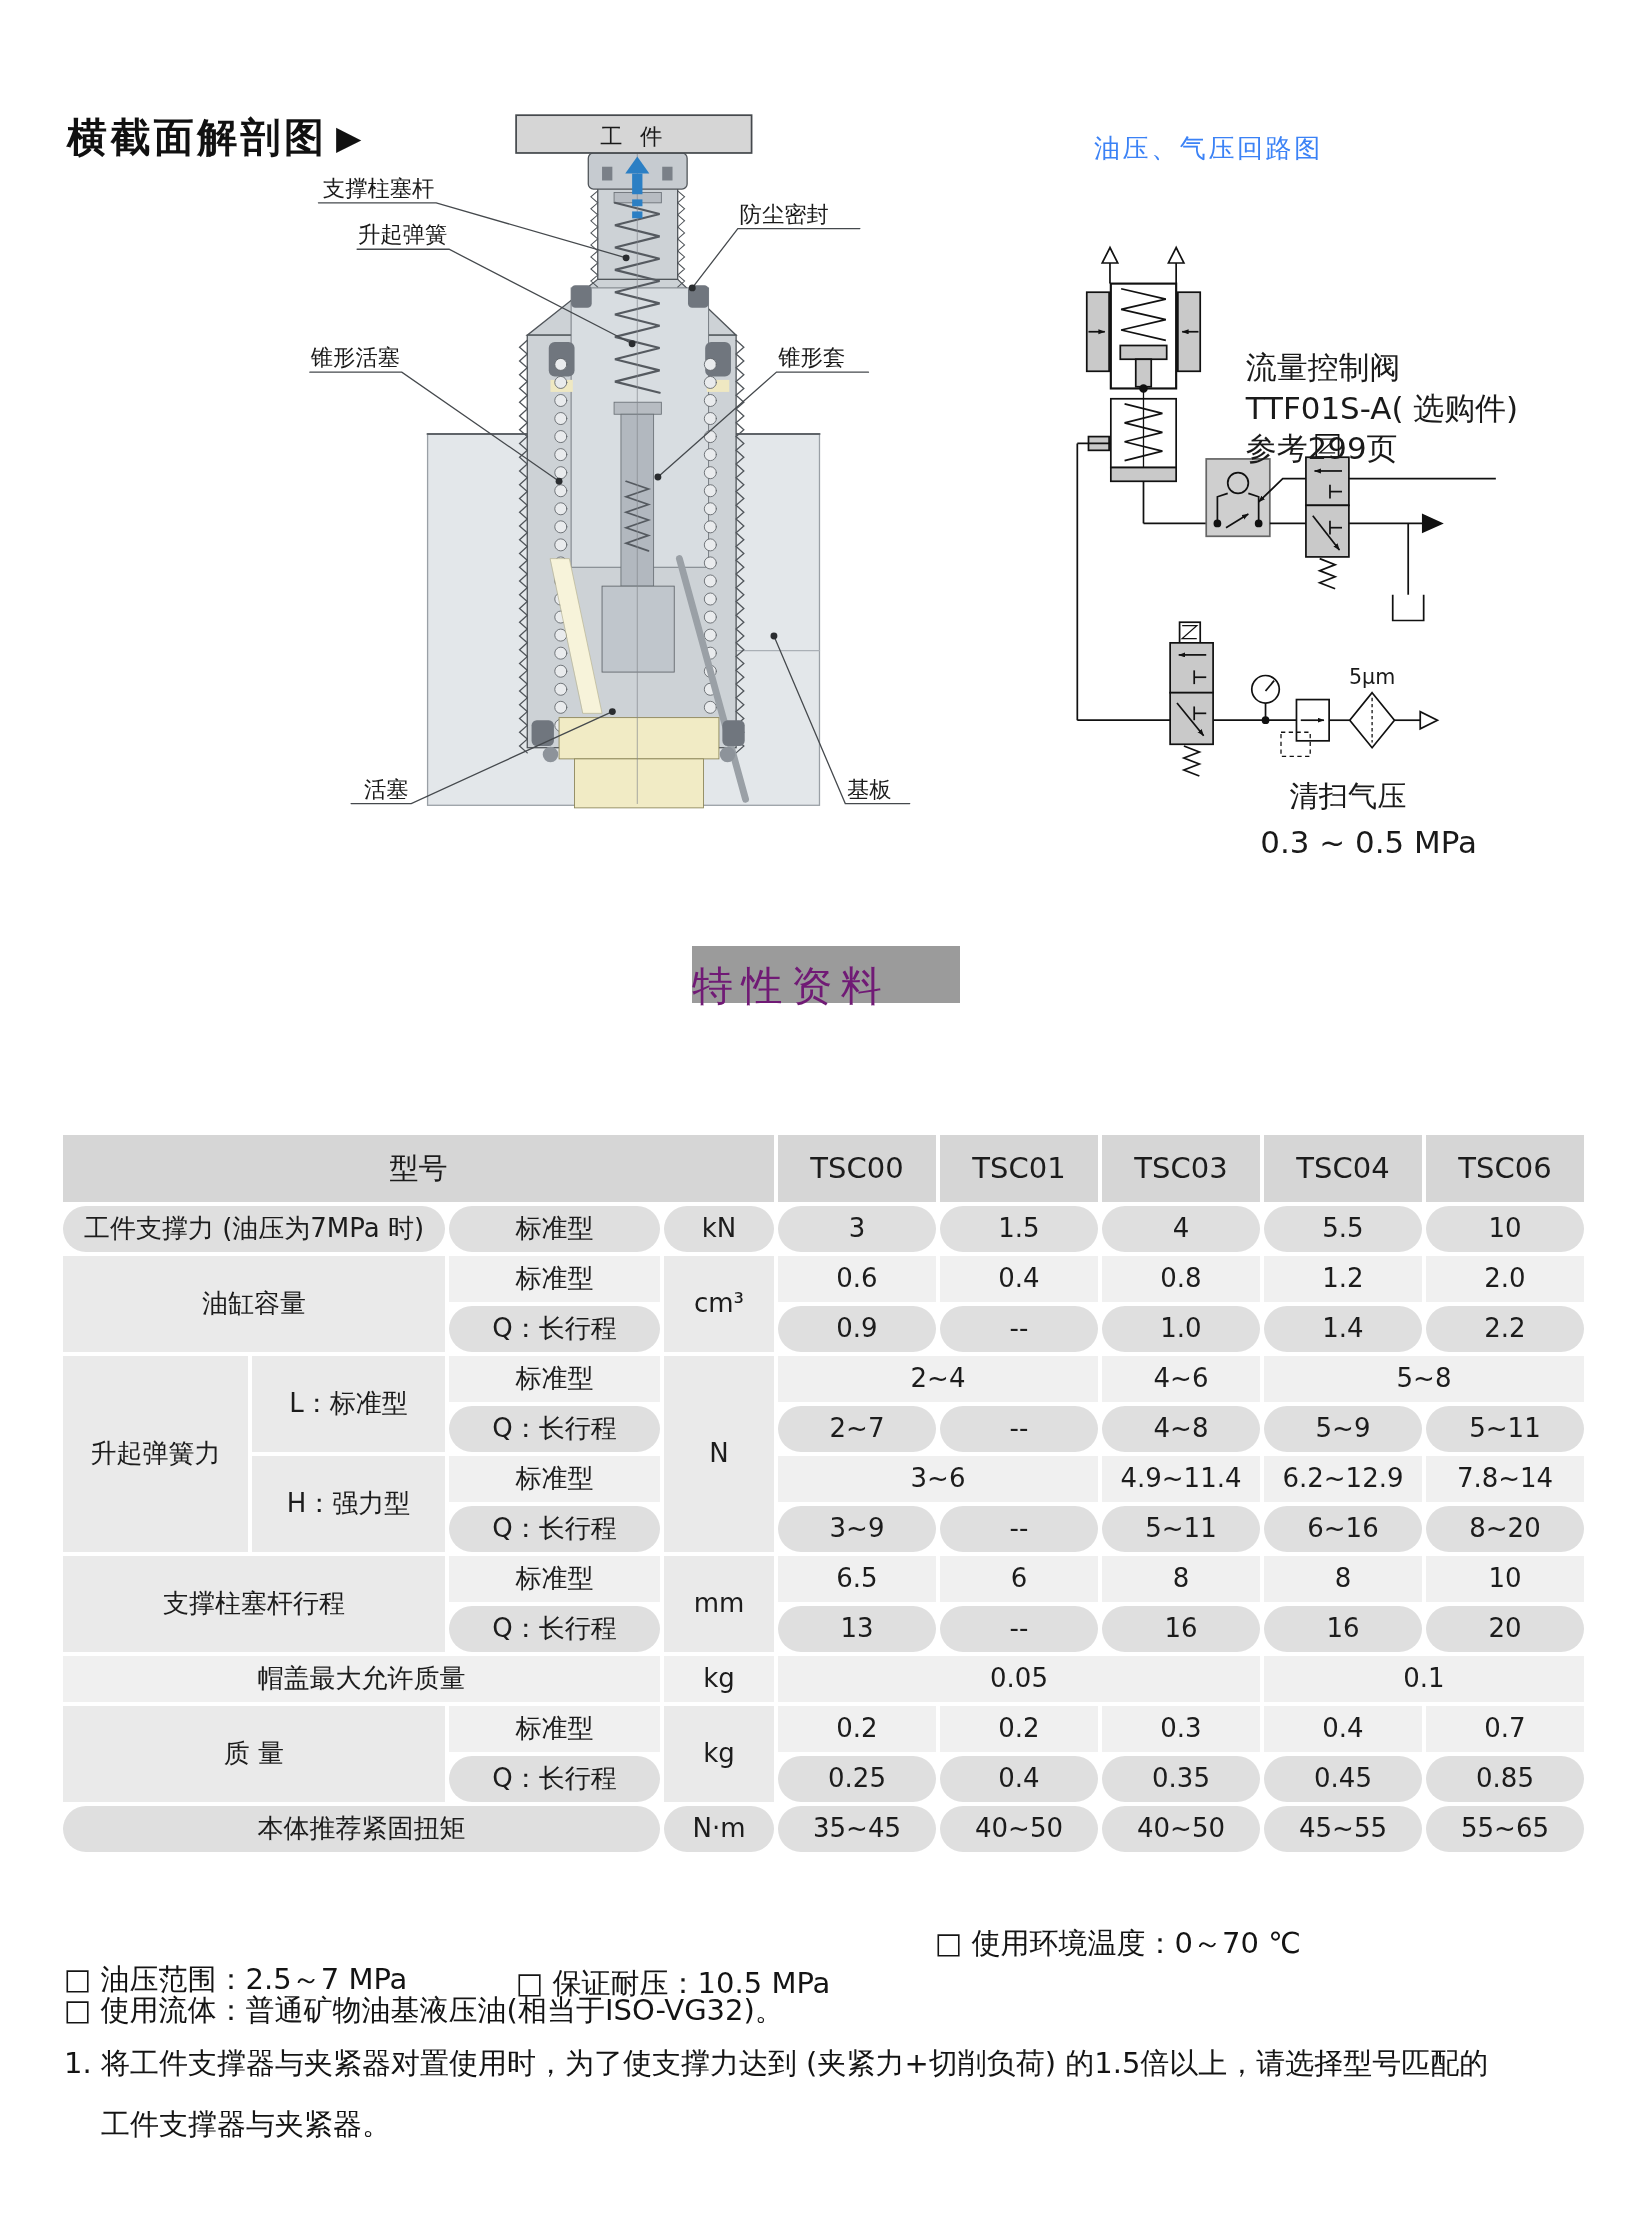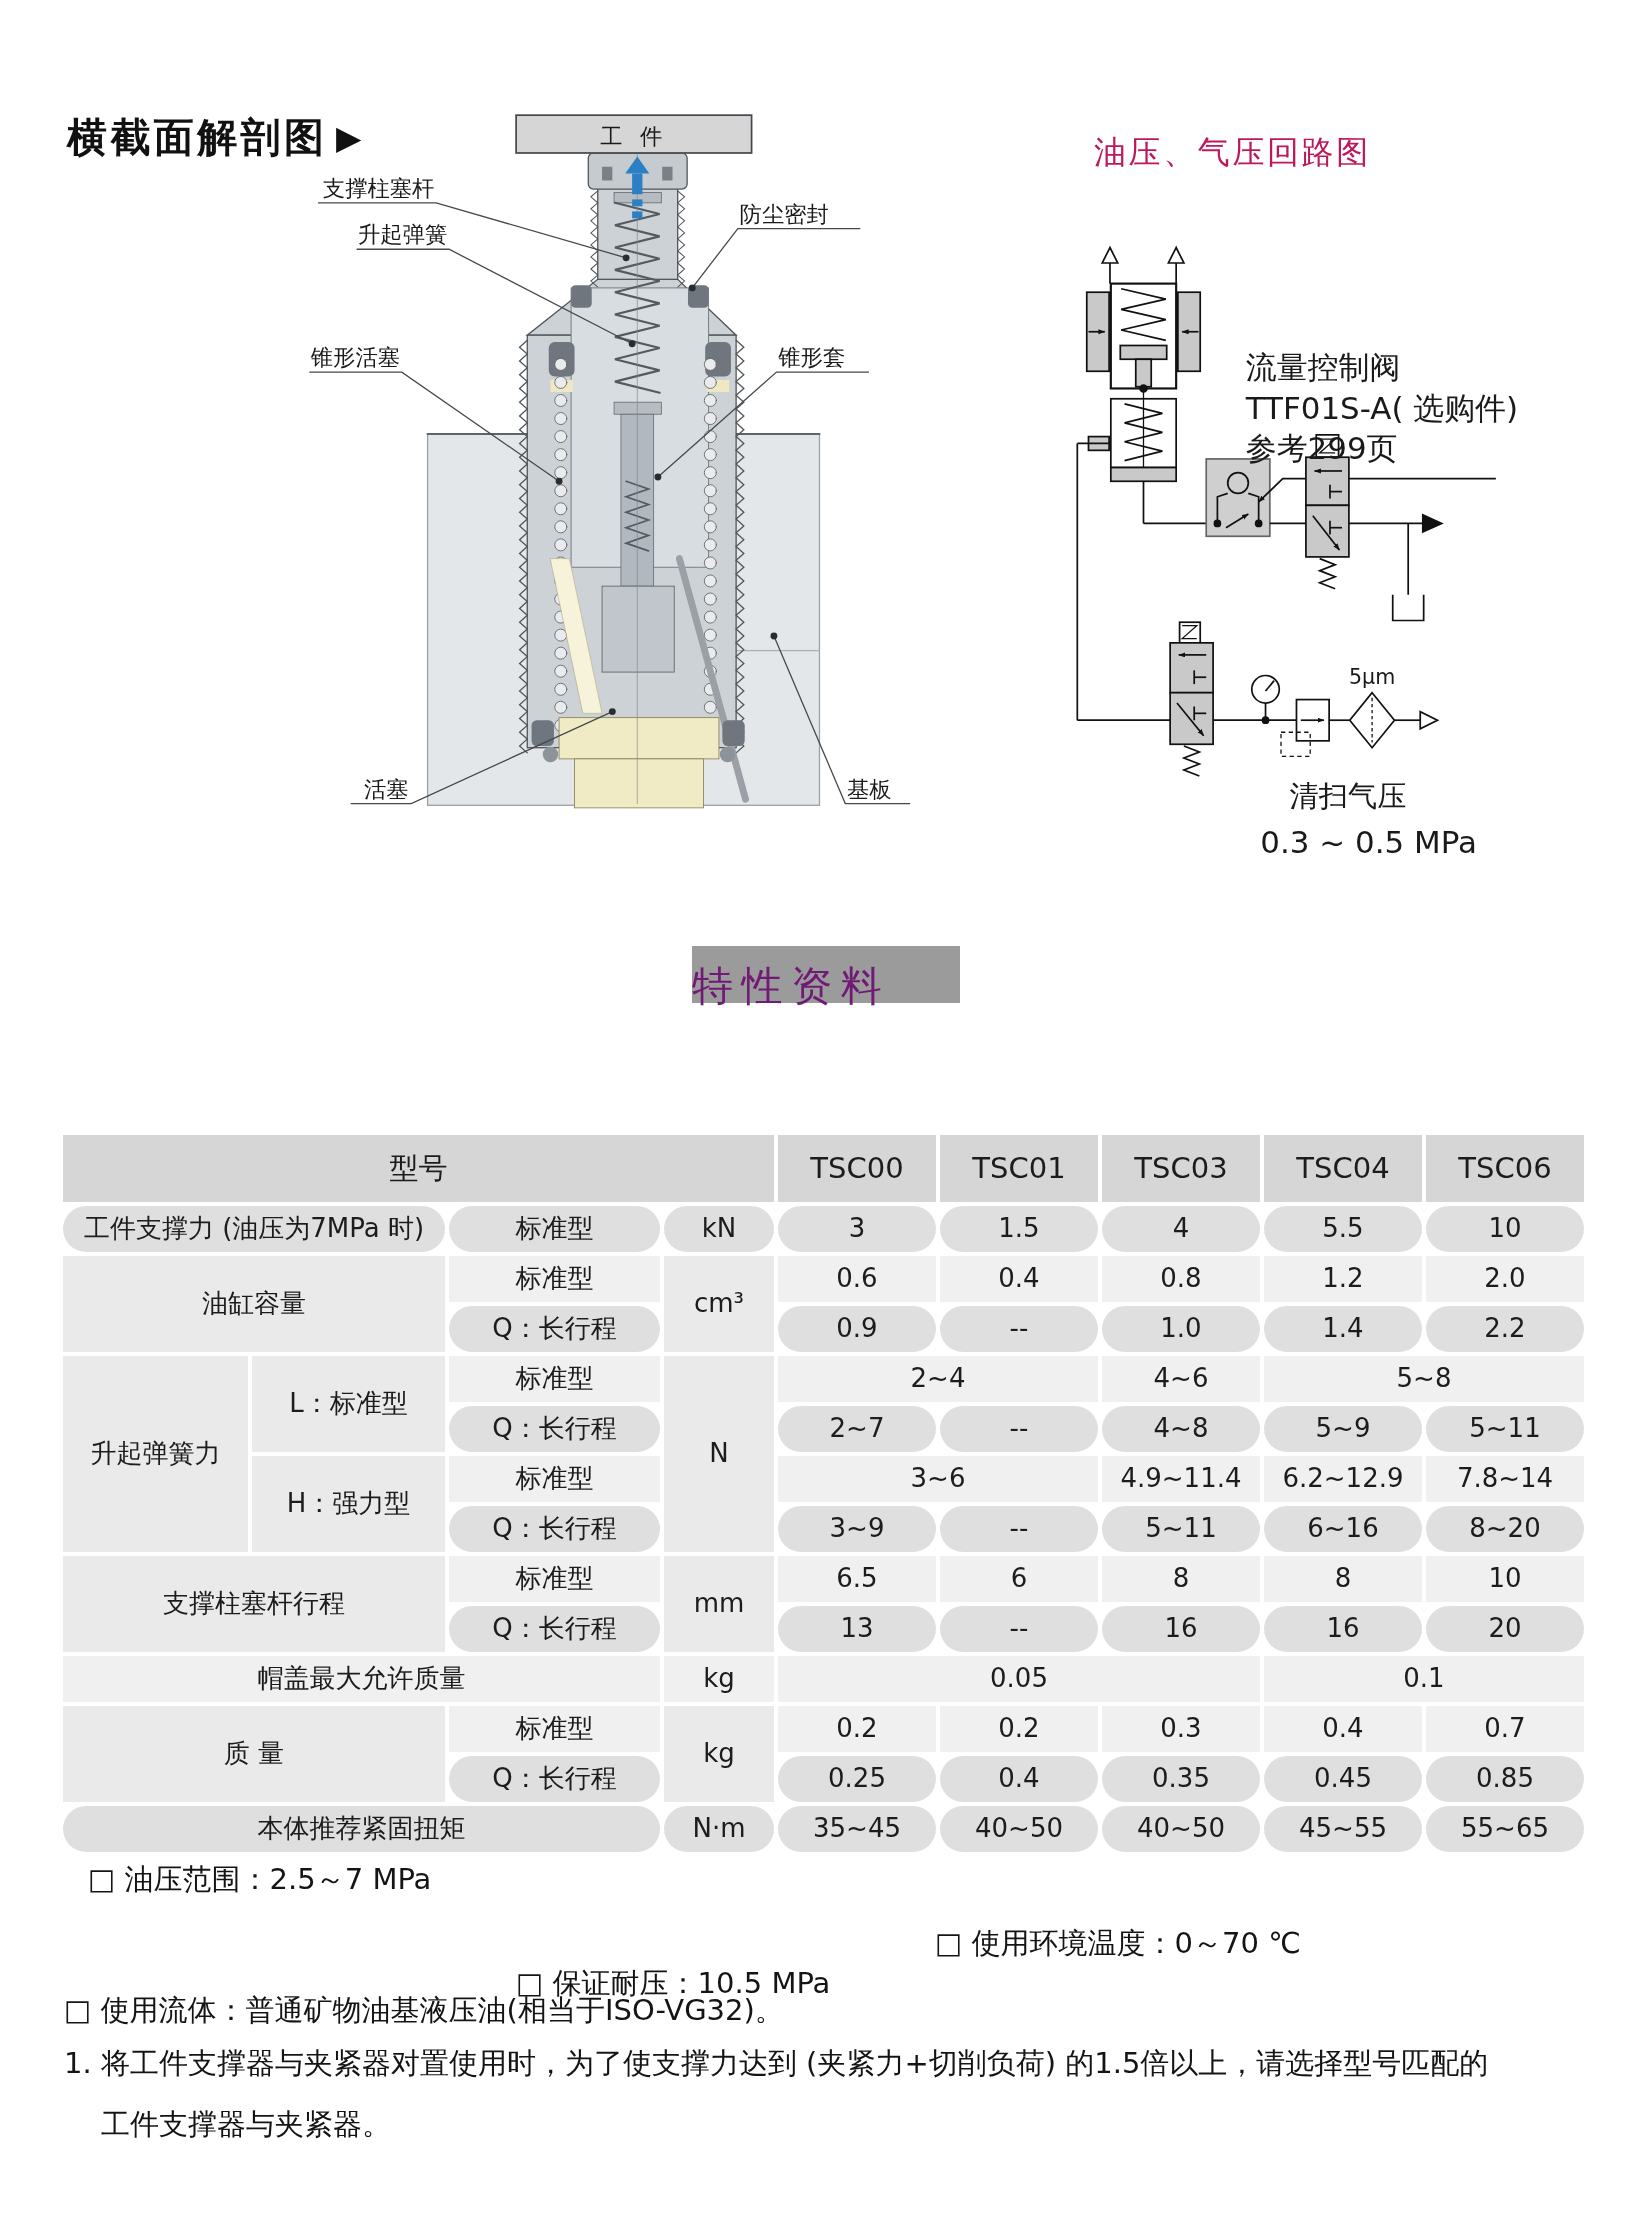--- a/index.html
+++ b/index.html
@@ -1,21 +1,21 @@
 <!DOCTYPE html>
 <html style="font-size:13.8px"><head>
 <meta charset="utf-8">
 <style>
   html,body{margin:0;padding:0;background:#fff;}
   body{font-family:"DejaVu Sans","Liberation Sans",sans-serif;color:#1c1c1c;}
   #page{position:relative;width:1651px;height:2239px;background:#ffffff;overflow:hidden;}
   .abs{position:absolute;}
   .cs-title{left:67px;top:110px;font-size:40px;font-weight:bold;letter-spacing:3.4px;color:#111;}
   .cs-title .arrow{font-size:33px;margin-left:8.6px;vertical-align:1.7px;}
-  .cir-title{left:1094px;top:131px;font-size:32px;letter-spacing:2.6px;color:#be185d;}
+  .cir-title{left:1094px;top:131px;font-size:26px;letter-spacing:2.6px;color:#3b82f6;}
   .badge{left:692px;top:946px;width:268px;height:57px;background:#9b9b9b;color:#701a75;
          font-size:41px;letter-spacing:8.6px;text-align:left;line-height:81px;}
   
   table.spec{position:absolute;left:59px;top:1131px;border-collapse:separate;border-spacing:4.3px;table-layout:fixed;}
   table.spec td{text-align:center;vertical-align:middle;font-size:26px;height:46px;padding:0;line-height:1.15;}
   table.spec td.hd{height:67px;font-size:29px;}
   .c-hdr{background:#d6d6d6;}
   .c-l{background:#f0f0f0;}
   .c-d{background:#dfdfdf;border-radius:23px;}
   .c-m{background:#eaeaea;margin-top:40px;}
@@ -403,21 +403,21 @@
         <td class="c-d">N·m</td>
         <td class="c-d">35~45</td>
         <td class="c-d">40~50</td>
         <td class="c-d">40~50</td>
         <td class="c-d">45~55</td>
         <td class="c-d">55~65</td>
       </tr>
     </tbody>
   </table>
 
-  <div class="abs note" style="left:64px;top:1860px;margin-left:24px;">□ 油压范围：2.5～7 MPa</div>
+  <div class="abs note" style="left:64px;top:1960px;">□ 油压范围：2.5～7 MPa</div>
   <div class="abs note" style="left:516px;top:1924px;margin-top:40px;">□ 保证耐压：10.5 MPa</div>
   <div class="abs note" style="left:935px;top:1924px;">□ 使用环境温度：0～70 ℃</div>
   <div class="abs note" style="left:64px;top:1991px;">□ 使用流体：普通矿物油基液压油(相当于ISO-VG32)。</div>
   <div class="abs note" style="left:64px;top:2044px;">1. 将工件支撑器与夹紧器对置使用时，为了使支撑力达到 (夹紧力+切削负荷) 的1.5倍以上，请选择型号匹配的</div>
   <div class="abs note" style="left:101px;top:2105px;">工件支撑器与夹紧器。</div>
 
 </div>
 
 
 </body></html>

